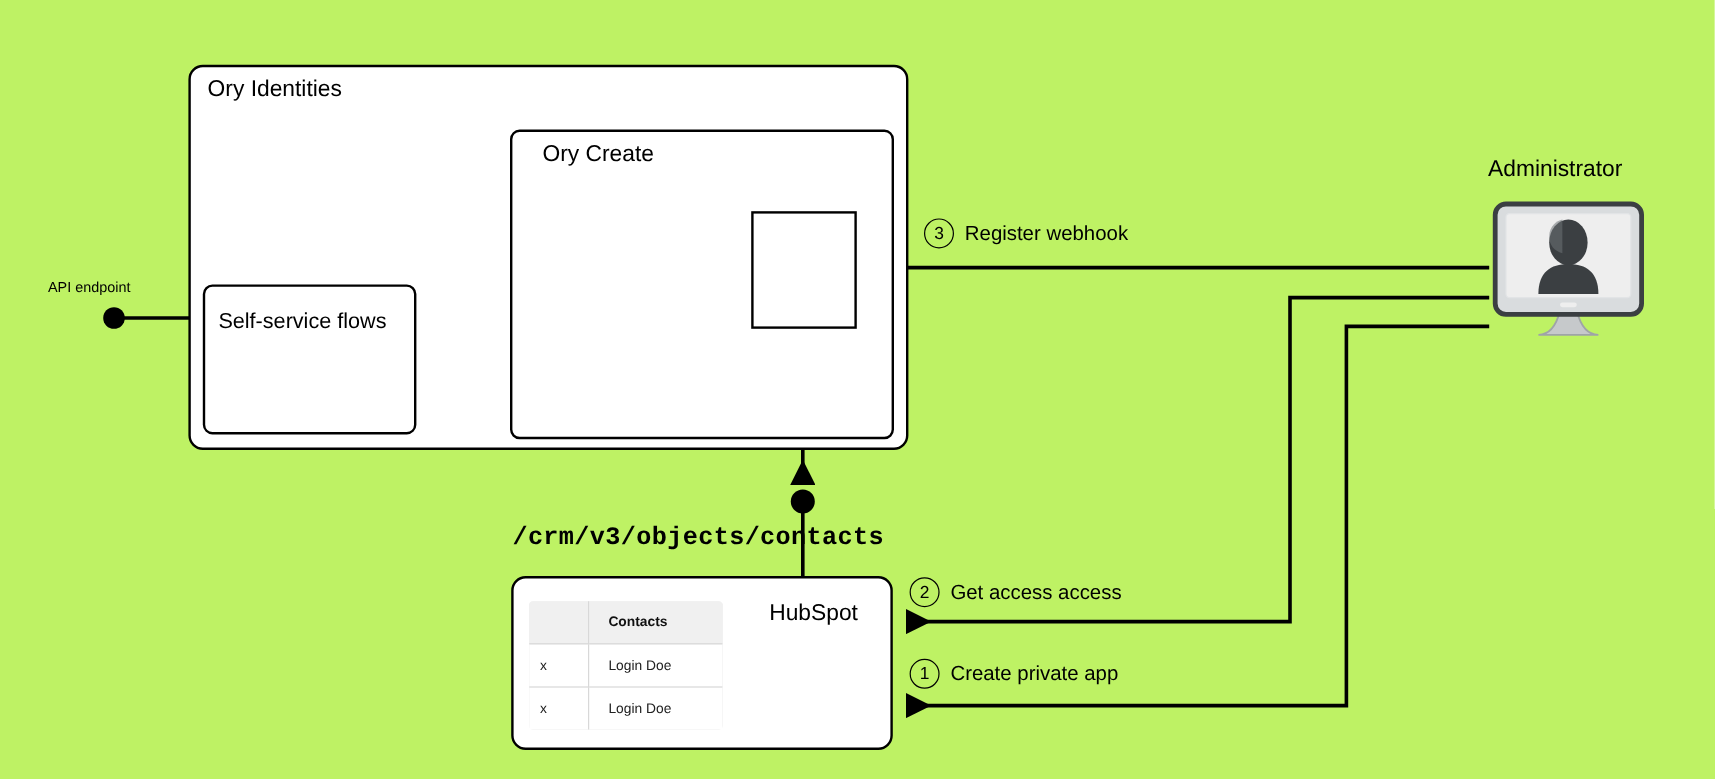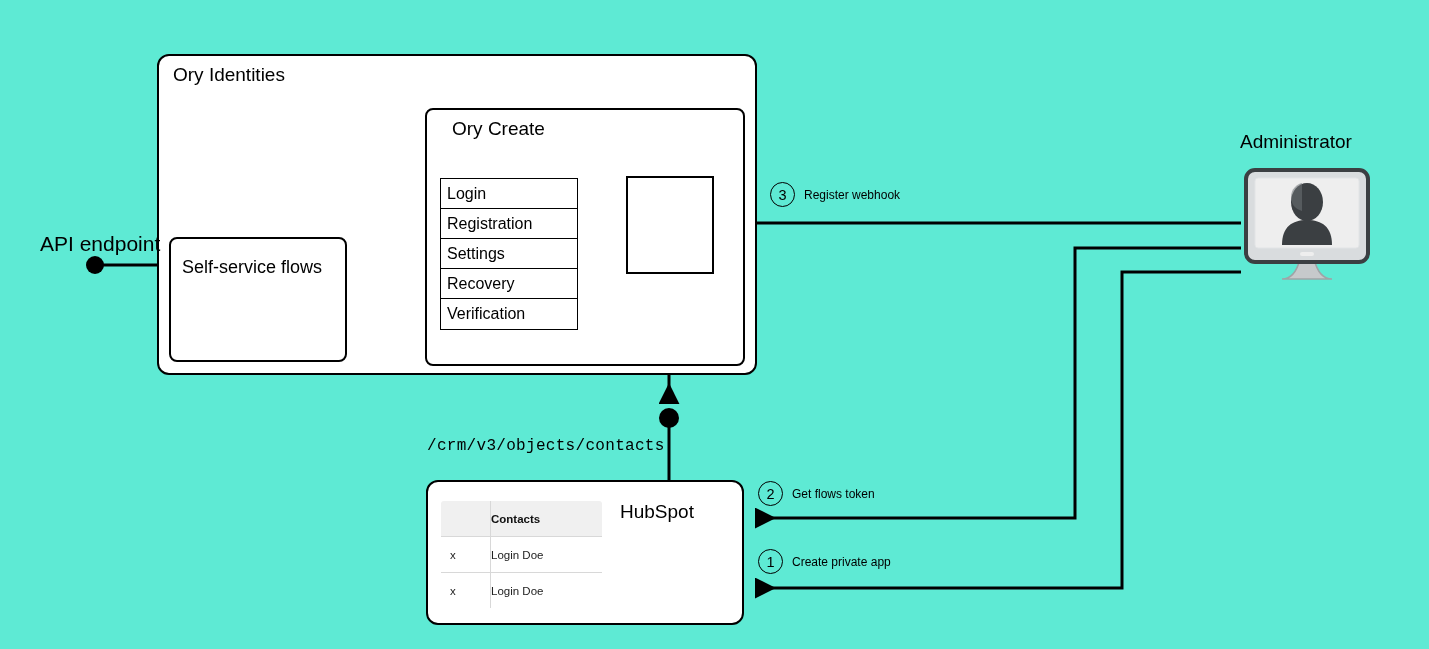--- a/index.html
+++ b/index.html
@@ -4,21 +4,21 @@
 <style>
   html, body {
     margin: 0;
     padding: 0;
     background: #ffffff;
   }
   #canvas {
     position: relative;
     width: 1429px;
     height: 649px;
-    background: #5eead4;
+    background: #bef264;
     font-family: "Liberation Sans", sans-serif;
     overflow: hidden;
   }
   .svg-layer {
     position: absolute;
     left: 0;
     top: 0;
     width: 1429px;
     height: 649px;
   }
@@ -40,21 +40,21 @@
 
   .box-title {
     position: absolute;
     font-size: 19px;
     color: #000000;
     white-space: nowrap;
   }
   #ory-identities-title { left: 173px; top: 64px; }
   #ory-actions-title    { left: 452px; top: 118px; }
   #self-service-title   { left: 182px; top: 235px; font-size: 18px; margin-top: 22px; }
-  #hubspot-title        { left: 620px; top: 501px; font-size: 19px; }
+  #hubspot-title        { left: 641px; top: 501px; font-size: 19px; }
 
   
   #flow-list {
     position: absolute;
     left: 440px;
     top: 178px;
     width: 138px;
     box-sizing: border-box;
     border: 1.6px solid #000000;
     background: #ffffff;
@@ -86,65 +86,66 @@
     color: #222222;
   }
   #contacts-table td, #contacts-table th {
     border: 1px solid #d8d8d8;
     padding: 0;
     height: 35px;
     text-align: left;
     font-weight: normal;
   }
   #contacts-table .col-x   { width: 40px; padding-left: 9px; }
-  #contacts-table .col-val { padding-left: 0; }
+  #contacts-table .col-val { padding-left: 16px; }
   #contacts-table thead th {
     background: #f0f0f0;
     font-weight: bold;
     color: #111111;
   }
 
   
   .plain-label {
     position: absolute;
-    font-size: 21px;
+    font-size: 12px;
     color: #000000;
     white-space: nowrap;
   }
   #api-endpoint-label { left: 40px; top: 232px; }
   #administrator-label { left: 1240px; top: 131px; font-size: 19px; text-align: right; }
   #endpoint-path-label {
     position: absolute;
     left: 427px; top: 437px;
     font-family: "Liberation Mono", monospace;
-    font-size: 16px;
+    font-size: 21px;
     letter-spacing: 0.3px;
     color: #000000;
     white-space: nowrap;
+    font-weight: bold;
   }
 
   
   .step {
     position: absolute;
     display: flex;
     align-items: center;
     gap: 9px;
     white-space: nowrap;
   }
   .step .step-num {
     width: 23px; height: 23px;
     border: 1.6px solid #000000;
     border-radius: 50%;
     display: flex;
     align-items: center;
     justify-content: center;
     font-size: 14.5px;
     color: #000000;
   }
-  .step .step-text { font-size: 12px; color: #000000; }
+  .step .step-text { font-size: 17px; color: #000000; }
   #step-3 { left: 770px; top: 182px; }
   #step-2 { left: 758px; top: 481px; }
   #step-1 { left: 758px; top: 549px; }
 
   
   #admin-icon { position: absolute; left: 1242px; top: 167px; width: 130px; height: 116px; }
 </style>
 </head>
 <body>
 
@@ -192,27 +193,20 @@
 
   <div class="box rounded" id="ory-identities-box"></div>
   <div class="box-title" id="ory-identities-title">Ory Identities</div>
 
   <div class="box rounded-sm" id="self-service-box"></div>
   <div class="box-title" id="self-service-title">Self-service flows</div>
 
   <div class="box rounded-sm" id="ory-actions-box"></div>
   <div class="box-title" id="ory-actions-title">Ory Create</div>
 
-  <div id="flow-list">
-    <div class="flow-row">Login</div>
-    <div class="flow-row">Registration</div>
-    <div class="flow-row">Settings</div>
-    <div class="flow-row">Recovery</div>
-    <div class="flow-row">Verification</div>
-  </div>
 
   <div class="box" id="webhook-box"></div>
 
   <div class="plain-label" id="api-endpoint-label">API endpoint</div>
 
   <div id="endpoint-path-label">/crm/v3/objects/contacts</div>
 
   <div class="box rounded" id="hubspot-box"></div>
   <div class="box-title" id="hubspot-title">HubSpot</div>
 
@@ -235,21 +229,21 @@
     </tbody>
   </table>
 
   <div class="step" id="step-3">
     <div class="step-num">3</div>
     <div class="step-text">Register webhook</div>
   </div>
 
   <div class="step" id="step-2">
     <div class="step-num">2</div>
-    <div class="step-text">Get flows token</div>
+    <div class="step-text">Get access access</div>
   </div>
 
   <div class="step" id="step-1">
     <div class="step-num">1</div>
     <div class="step-text">Create private app</div>
   </div>
 
   <div class="plain-label" id="administrator-label">Administrator</div>
 
   <svg id="admin-icon" viewBox="0 0 130 116" xmlns="http://www.w3.org/2000/svg">

